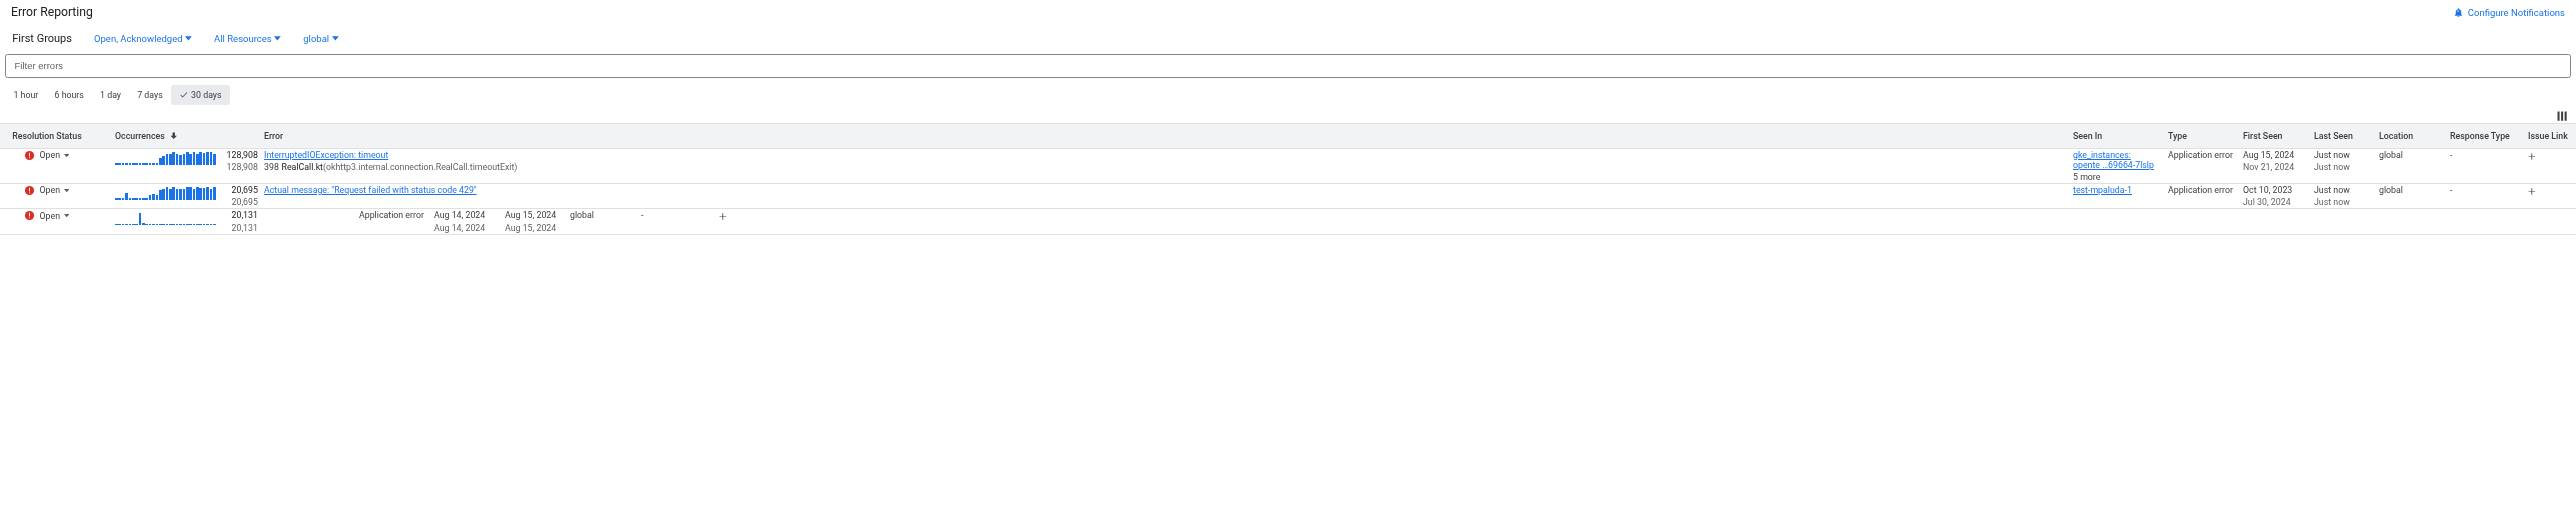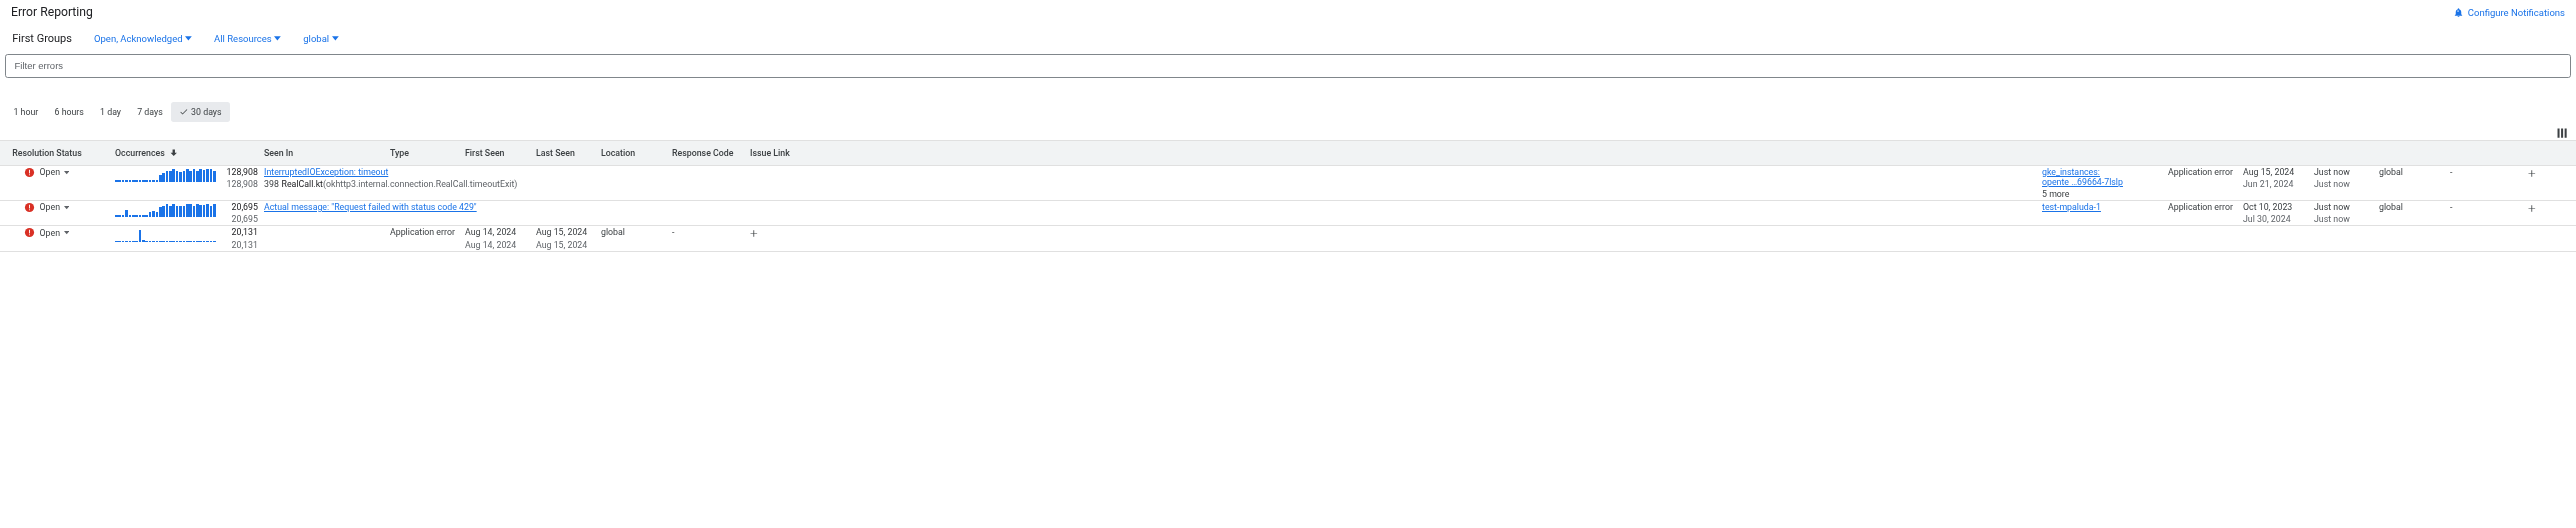--- a/index.html
+++ b/index.html
@@ -11,35 +11,35 @@
   .config-link svg { width: 11px; height: 11px; fill: #1a73e8; }
   
   .filters-row { display: flex; align-items: center; gap: 22px; padding: 6.8px 12.2px 9.5px 12.2px; }
   .filters-title { font-size: 11px; font-weight: 400; color: #202124; }
   .filter-drop { display: flex; align-items: center; gap: 2.7px; color: #1a73e8; font-size: 9.5px; cursor: pointer; }
   .filter-drop svg { width: 6.8px; height: 6.8px; fill: #1a73e8; }
   
   .search-row { display: flex; align-items: stretch; gap: 6.8px; padding: 0 5.4px; flex-direction: column; }
   .search-box { flex: 1; border: 0.7px solid #80868b; border-radius: 2.7px; padding: 5.4px 8.1px; font-size: 9.5px; color: #5f6368; outline: none; }
   .search-box::placeholder { color: #5f6368; }
-  .time-ranges { display: flex; align-items: center; gap: 0; margin-top: 17px; }
+  .time-ranges { display: flex; align-items: center; gap: 0; }
   .time-btn { padding: 5.4px 8.1px; font-size: 8.8px; color: #3c4043; cursor: pointer; border-radius: 2.7px; display: flex; align-items: center; gap: 2.7px; }
   .time-btn.active { background: #e8eaed; }
   .time-btn svg { width: 9.5px; height: 9.5px; }
   
   .cols-icon-row { display: flex; justify-content: flex-end; padding: 4.1px 8.1px 1.4px 8.1px; }
   .cols-icon { cursor: pointer; }
   
   .table { width: 100%; }
   .thead { display: flex; align-items: flex-end; background: #f1f3f4; border-top: 0.7px solid #e0e0e0; border-bottom: 0.7px solid #e0e0e0; padding: 6.8px 0; font-size: 8.8px; font-weight: 500; color: #3c4043; }
   .col-status { width: 115px; padding-left: 12.2px; }
   .col-occ { width: 149px; display:flex; align-items:center; gap:4.1px; }
   .col-error { flex: 1; }
   .col-seen { width: 95px; }
-  .col-type { width: 75px; margin-left: 31px; }
+  .col-type { width: 75px; }
   .col-first { width: 71px; }
   .col-last { width: 65px; }
   .col-loc { width: 71px; }
   .col-resp { width: 78px; }
   .col-issue { width: 48px; text-align:left; }
   
   .trow { display: flex; align-items: flex-start; border-bottom: 0.7px solid #e0e0e0; padding: 1px 0; font-size: 8.8px; color: #3c4043; }
   .status-cell { display: flex; align-items: center; gap: 4.1px; padding-left: 12.2px; }
   .status-cell svg.err { width: 11px; height: 11px; fill: #d93025; }
   .status-cell svg.caret { width: 5.4px; height: 5.4px; fill: #5f6368; }
@@ -123,26 +123,27 @@
 
 <div class="table">
   <div class="thead">
     <div class="col-status">Resolution Status</div>
     <div class="col-occ">
       <span>Occurrences</span>
       <svg width="9.5" height="9.5" viewBox="0 0 24 24">
           <path d="M12 20l-8-8h5V4h6v8h5z" fill="#3c4043"></path>
         </svg>
     </div>
+    <div class="col-error">Error</div>
     <div class="col-seen">Seen In</div>
     <div class="col-type">Type</div>
     <div class="col-first">First Seen</div>
     <div class="col-last">Last Seen</div>
     <div class="col-loc">Location</div>
-    <div class="col-resp">Response Code</div>
+    <div class="col-resp">Response Type</div>
     <div class="col-issue">Issue Link</div>
   </div>
   <div id="tbody">
       <div class="trow">
         <div class="col-status">
           <div class="status-cell">
     <svg class="err" viewBox="0 0 24 24">
               <circle cx="12" cy="12" r="10"></circle>
               <rect x="11" y="6" width="2" height="8" fill="#fff"></rect>
               <rect x="11" y="16" width="2" height="2" fill="#fff"></rect>
@@ -196,21 +197,21 @@
   <div><span class="err-num">398</span><span class="err-path">RealCall.kt</span><span class="err-func">(okhttp3.internal.connection.RealCall.timeoutExit)</span></div>
         </div>
         <div class="col-seen">
           <span class="seen-link">gke_instances:</span>
           <span class="seen-link">opente …69664-7lslp</span>
           <div class="seen-more">5 more</div>
         </div>
         <div class="col-type type-cell">Application error</div>
         <div class="col-first first-cell">
           <div>Aug 15, 2024</div>
-          <div class="sub-line">Jun 21, 2024</div>
+          <div class="sub-line">Nov 21, 2024</div>
         </div>
         <div class="col-last last-cell">
           <div>Just now</div>
           <div class="sub-line">Just now</div>
         </div>
         <div class="col-loc loc-cell">global</div>
         <div class="col-resp resp-cell">-</div>
         <div class="col-issue"><span class="plus">+</span></div>
       </div>
       <div class="trow">

